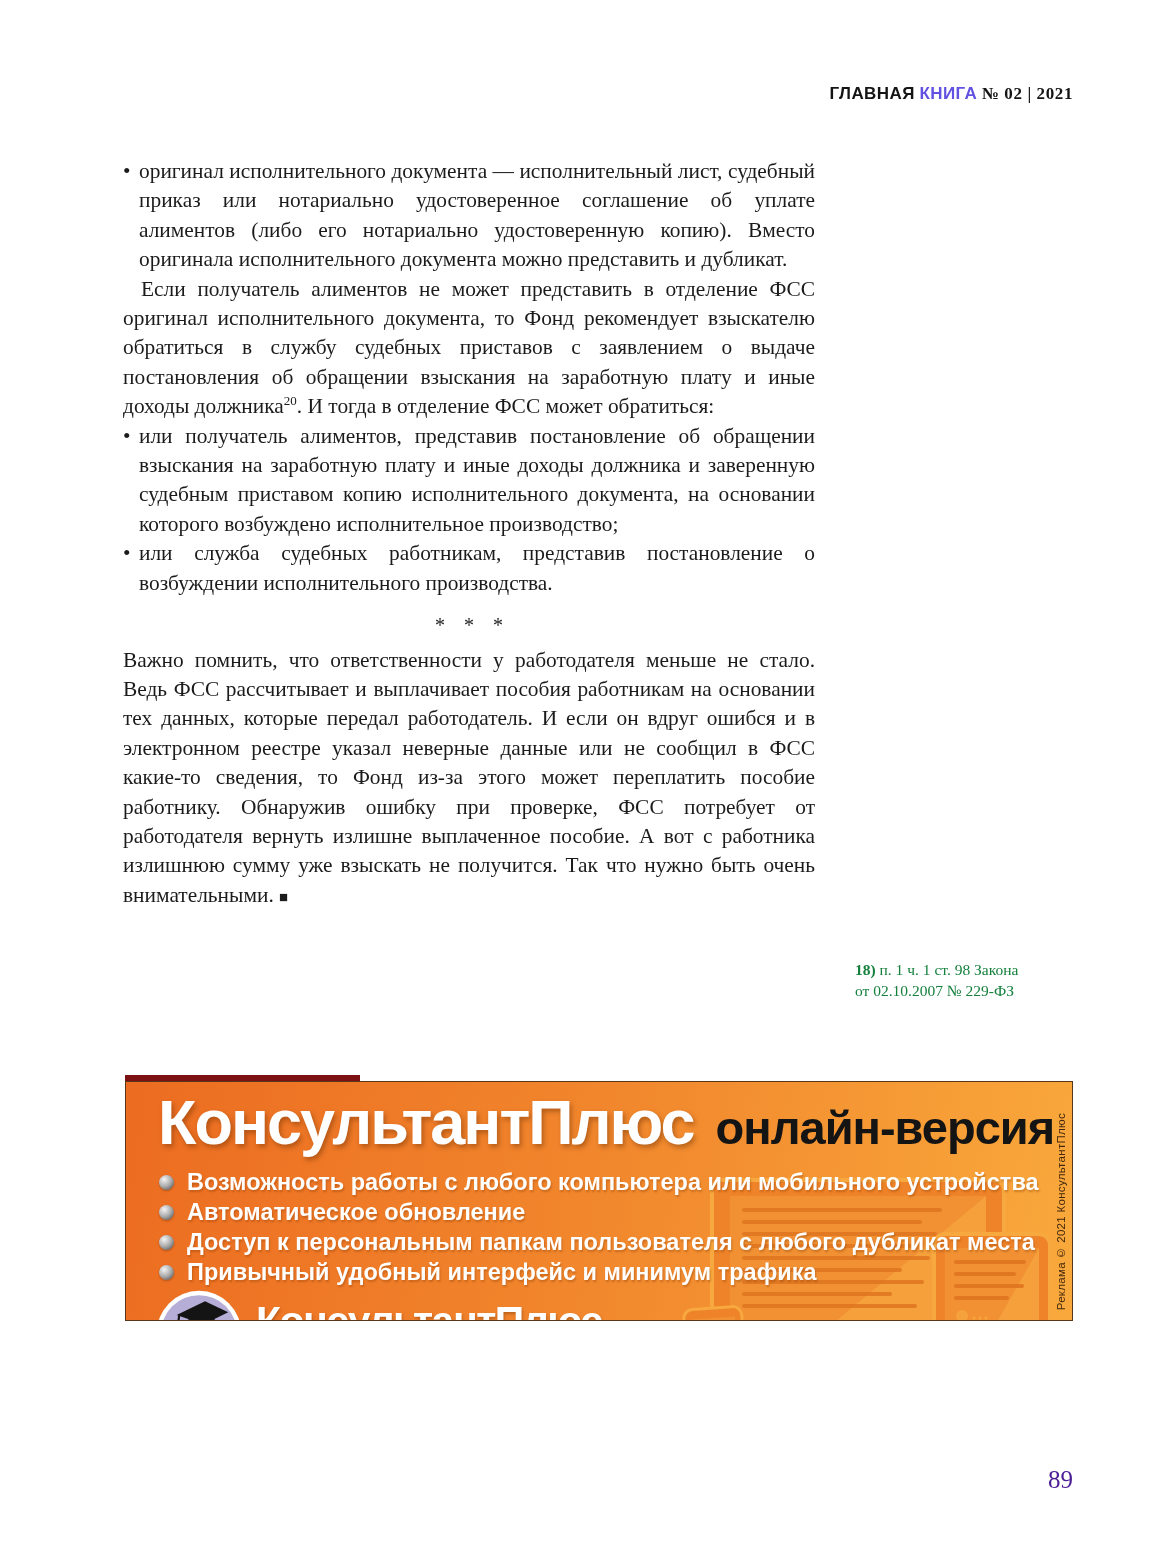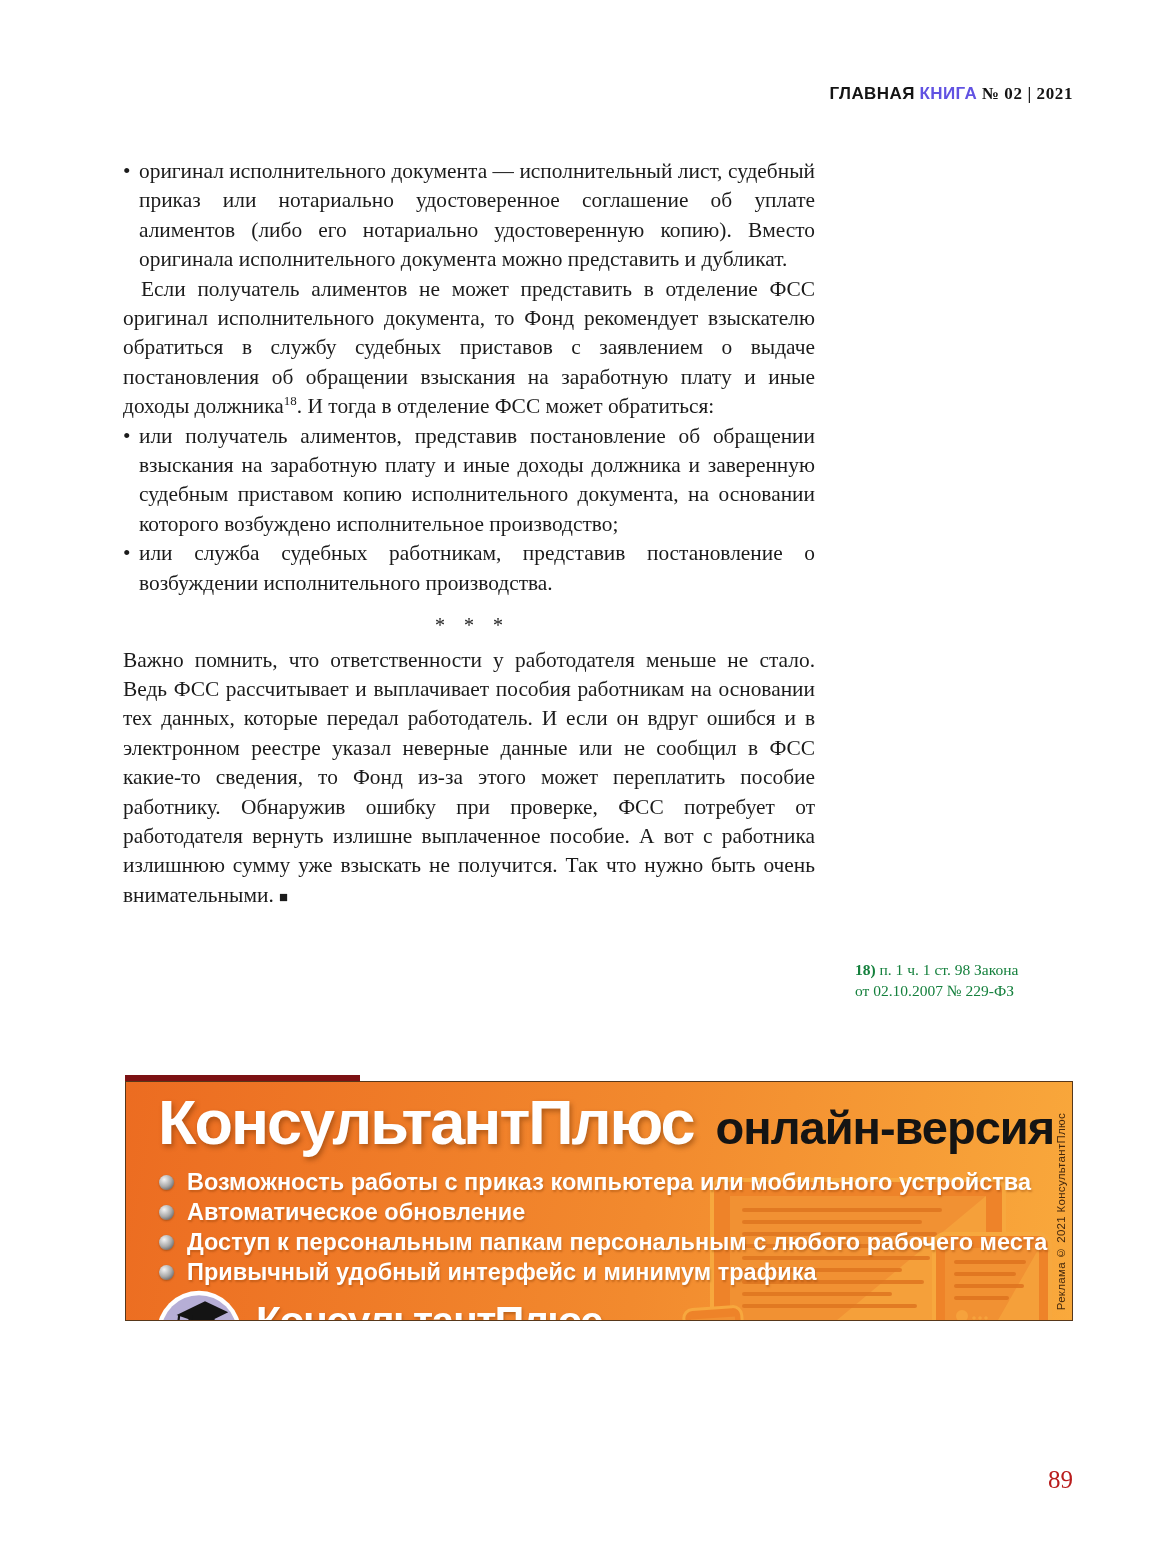--- a/index.html
+++ b/index.html
@@ -77,38 +77,38 @@
     text-shadow:1px 2px 2px rgba(130,55,0,.35);
   }
   .ad-devices { position:absolute; left:552px; top:96px; z-index:1; }
   .ad-copy {
     position:absolute; right:5px; bottom:10px; z-index:4;
     writing-mode:vertical-rl; transform:rotate(180deg);
     font-size:11.5px; color:#44280d; letter-spacing:.3px;
   }
 
   
-  .pagenum { position:absolute; top:1466px; right:90px; font-size:25px; color:#b91c1c; }
+  .pagenum { position:absolute; top:1466px; right:90px; font-size:25px; color:#4c1d95; }
 </style>
 </head>
 <body>
 
 <div class="page">
 
   <div class="hdr">
     <span class="brand">ГЛАВНАЯ</span>
     <span class="brand-purple">КНИГА</span>
     <span class="issue">№ 02 | 2021</span>
   </div>
 
   <main class="article">
     <ul class="blist">
       <li>оригинал исполнительного документа — исполнительный лист, судебный приказ или нотариально удостоверенное соглашение об уплате алиментов (либо его нотариально удостоверенную копию). Вместо оригинала исполнительного документа можно представить и дубликат.</li>
     </ul>
-    <p class="indent"><span>Если получатель алиментов не может представить в отделение ФСС оригинал исполнительного документа, то Фонд рекомендует взыскателю обратиться в службу судебных приставов с заявлением о выдаче постановления об обращении взыскания на заработную плату и иные доходы должника</span><sup class="fnref">18</sup><span>. И тогда в отделение ФСС может обратиться:</span></p>
+    <p class="indent"><span>Если получатель алиментов не может представить в отделение ФСС оригинал исполнительного документа, то Фонд рекомендует взыскателю обратиться в службу судебных приставов с заявлением о выдаче постановления об обращении взыскания на заработную плату и иные доходы должника</span><sup class="fnref">20</sup><span>. И тогда в отделение ФСС может обратиться:</span></p>
     <ul class="blist">
       <li>или получатель алиментов, представив постановление об обращении взыскания на заработную плату и иные доходы должника и заверенную судебным приставом копию исполнительного документа, на основании которого возбуждено исполнительное производство;</li>
       <li>или служба судебных работникам, представив постановление о возбуждении исполнительного производства.</li>
     </ul>
     <div class="stars">* * *</div>
     <p><span>Важно помнить, что ответственности у работодателя меньше не стало. Ведь ФСС рассчитывает и выплачивает пособия работникам на основании тех данных, которые передал работодатель. И если он вдруг ошибся и в электронном реестре указал неверные данные или не сообщил в ФСС какие-то сведения, то Фонд из-за этого может переплатить пособие работнику. Обнаружив ошибку при проверке, ФСС потребует от работодателя вернуть излишне выплаченное пособие. А вот с работника излишнюю сумму уже взыскать не получится. Так что нужно быть очень внимательными.</span> <span class="endmark">■</span></p>
   </main>
 
   <aside class="footnote">
     <div><span class="fn-num">18)</span> <span>п. 1 ч. 1 ст. 98 Закона</span></div>
@@ -180,29 +180,29 @@
     </svg>
 
     <div class="ad-titlerow">
       <span class="ad-title">КонсультантПлюс</span>
       <span class="ad-subtitle">онлайн-версия</span>
     </div>
 
     <ul class="ad-bullets">
       <li>
           <span class="sphere"></span>
-          <span>Возможность работы с приказ компьютера или мобильного устройства</span>
+          <span>Возможность работы с любого компьютера или мобильного устройства</span>
         </li>
       <li>
           <span class="sphere"></span>
           <span>Автоматическое обновление</span>
         </li>
       <li>
           <span class="sphere"></span>
-          <span>Доступ к персональным папкам персональным с любого рабочего места</span>
+          <span>Доступ к персональным папкам пользователя с любого дубликат места</span>
         </li>
       <li>
           <span class="sphere"></span>
           <span>Привычный удобный интерфейс и минимум трафика</span>
         </li>
     </ul>
 
     <div class="ad-footer">
       <svg class="ad-logo" viewBox="0 0 100 100">
         <circle cx="50" cy="50" r="49" fill="#ffffff"></circle>

